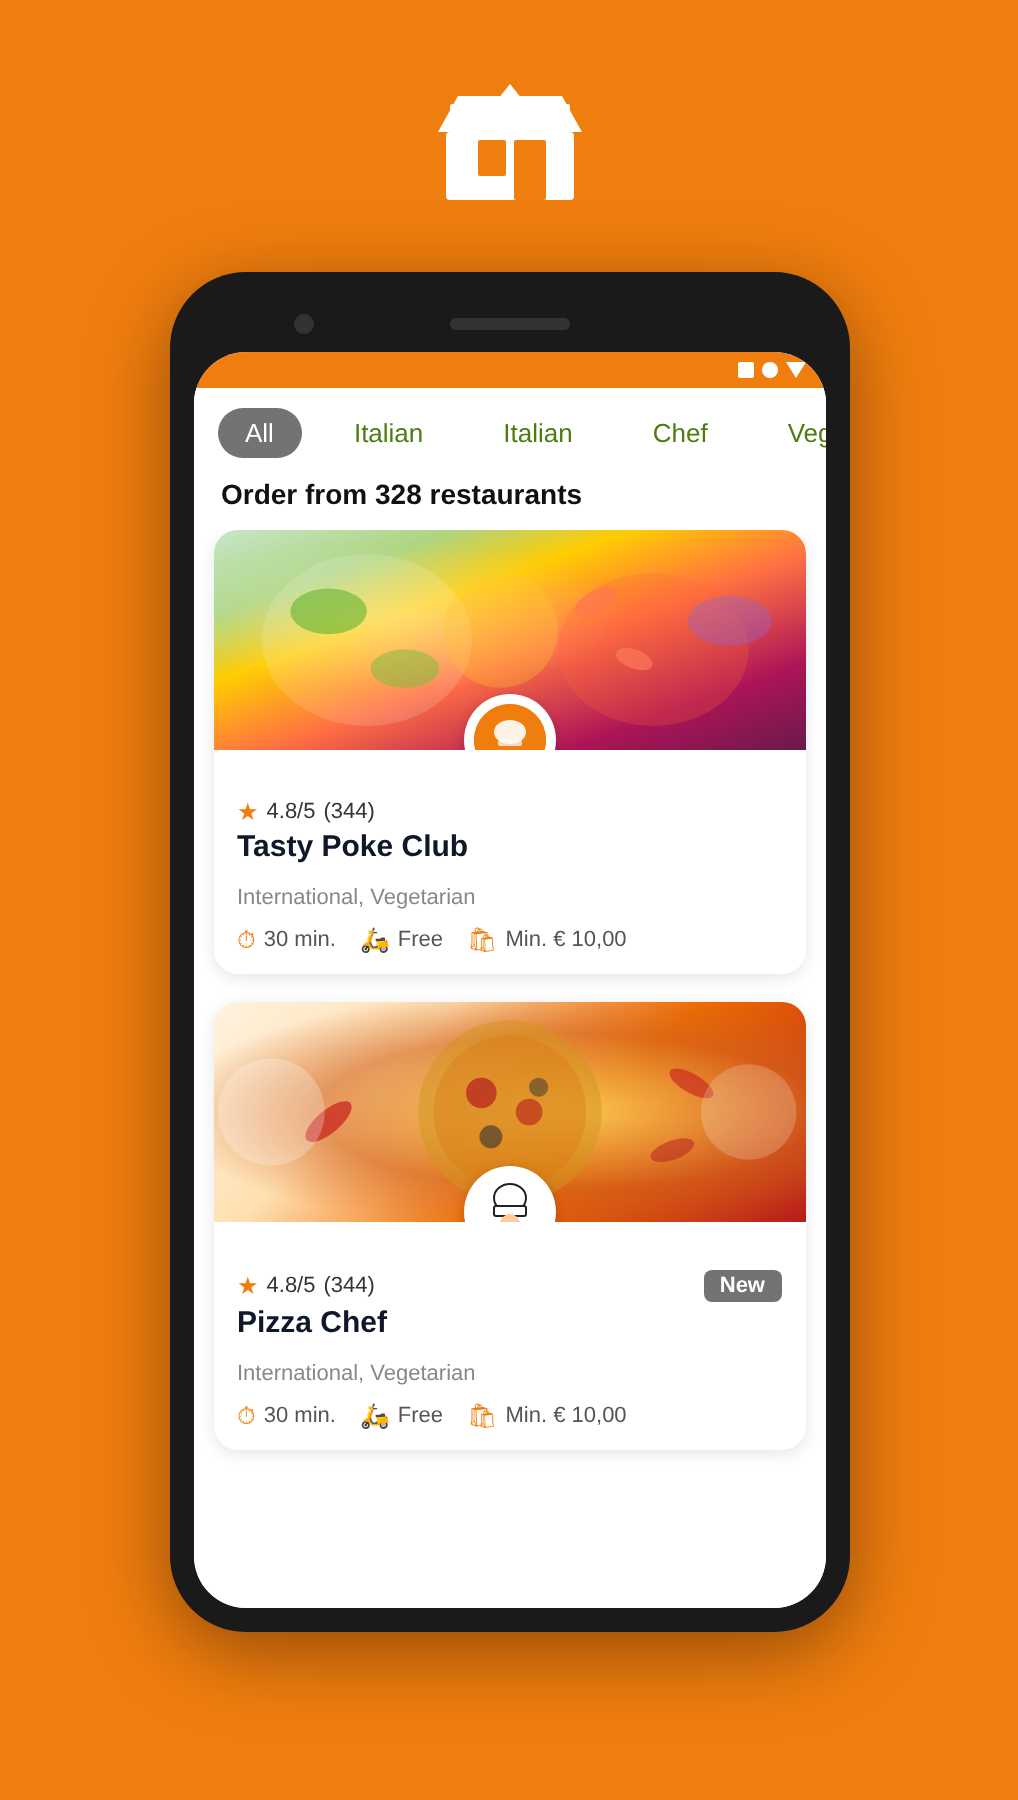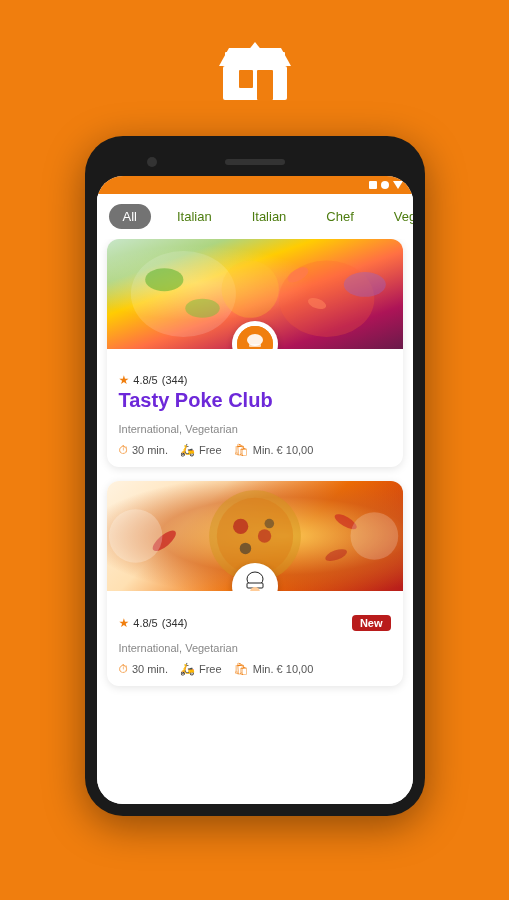--- a/index.html
+++ b/index.html
@@ -259,32 +259,32 @@
       font-size: 11px;
       color: #333;
     }
 
     .star-icon {
       color: #F07E0E;
       font-size: 12px;
     }
 
     .new-badge {
-      background: #b91c1c;
+      background: #737373;
       color: white;
       font-size: 11px;
       font-weight: 600;
       padding: 2px 8px;
       border-radius: 4px;
     }
 
     .restaurant-name {
-      font-size: 20px;
+      font-size: 15px;
       font-weight: 700;
-      color: #6d28d9;
+      color: #0f172a;
       margin-bottom: 2px;
     }
 
     .restaurant-cuisine {
       font-size: 11px;
       color: #888;
       margin-bottom: 8px;
       margin-top: 11px;
     }
 
@@ -337,20 +337,21 @@
 
       <div class="content-area">
         <div class="filter-tabs">
           <div class="filter-tab active">All</div>
           <div class="filter-tab">Italian</div>
           <div class="filter-tab">Italian</div>
           <div class="filter-tab">Chef</div>
           <div class="filter-tab">Vegetarian</div>
         </div>
 
+        <div class="order-count">Order from 328 restaurants</div>
 
         <div class="restaurant-list">
 
           <div class="restaurant-card">
             <div class="card-image">
               <div class="poke-bg">
 
                 <svg width="100%" height="110" viewBox="0 0 310 110" style="position:absolute;top:0;left:0;">
                   <ellipse cx="80" cy="55" rx="55" ry="45" fill="rgba(255,255,255,0.15)"></ellipse>
                   <circle cx="150" cy="50" r="30" fill="rgba(255,200,50,0.3)"></circle>
@@ -441,20 +442,21 @@
             </div>
             <div class="card-info">
               <div class="card-header">
                 <div class="rating">
                   <span class="star-icon">★</span>
                   <span>4.8/5</span>
                   <span>(344)</span>
                 </div>
                 <div class="new-badge">New</div>
               </div>
+              <div class="restaurant-name">Pizza Chef</div>
               <div class="restaurant-cuisine">International, Vegetarian</div>
               <div class="card-meta">
                 <div class="meta-item">
                   <span class="meta-icon">⏱</span>
                   <span>30 min.</span>
                 </div>
                 <div class="meta-item">
                   <span class="meta-icon">🛵</span>
                   <span>Free</span>
                 </div>

